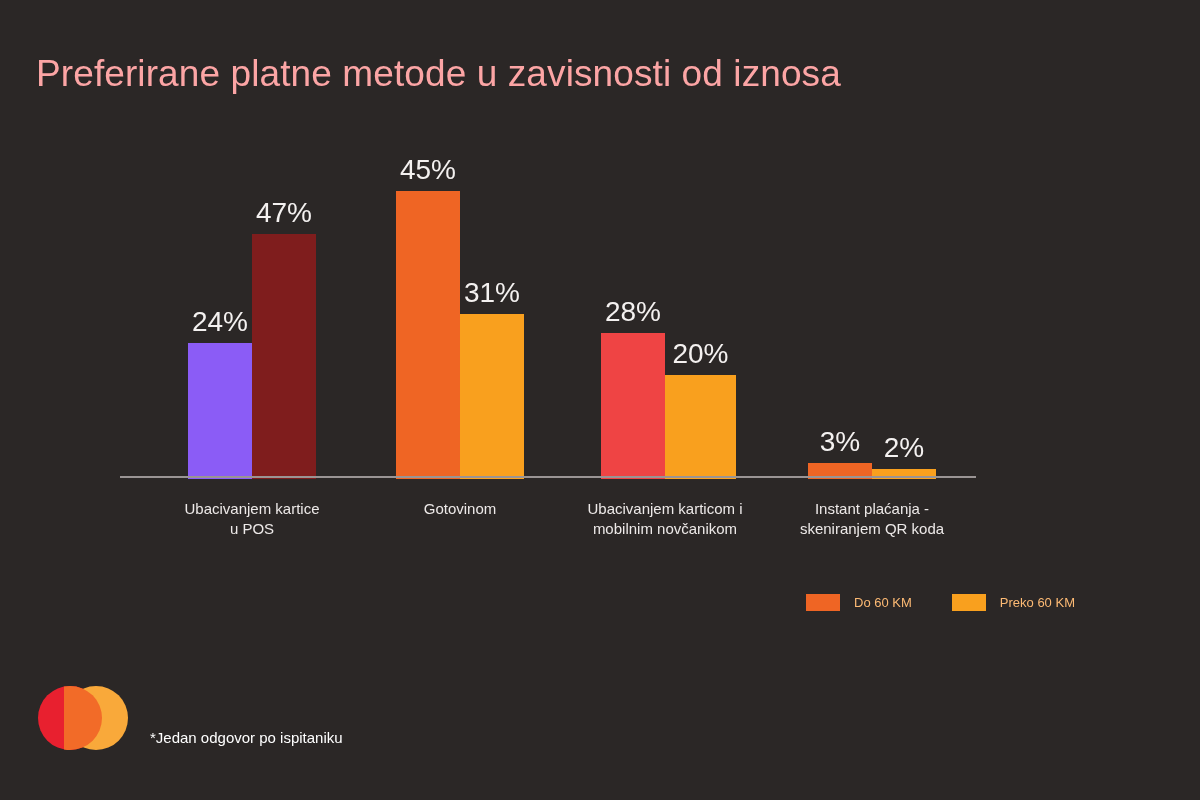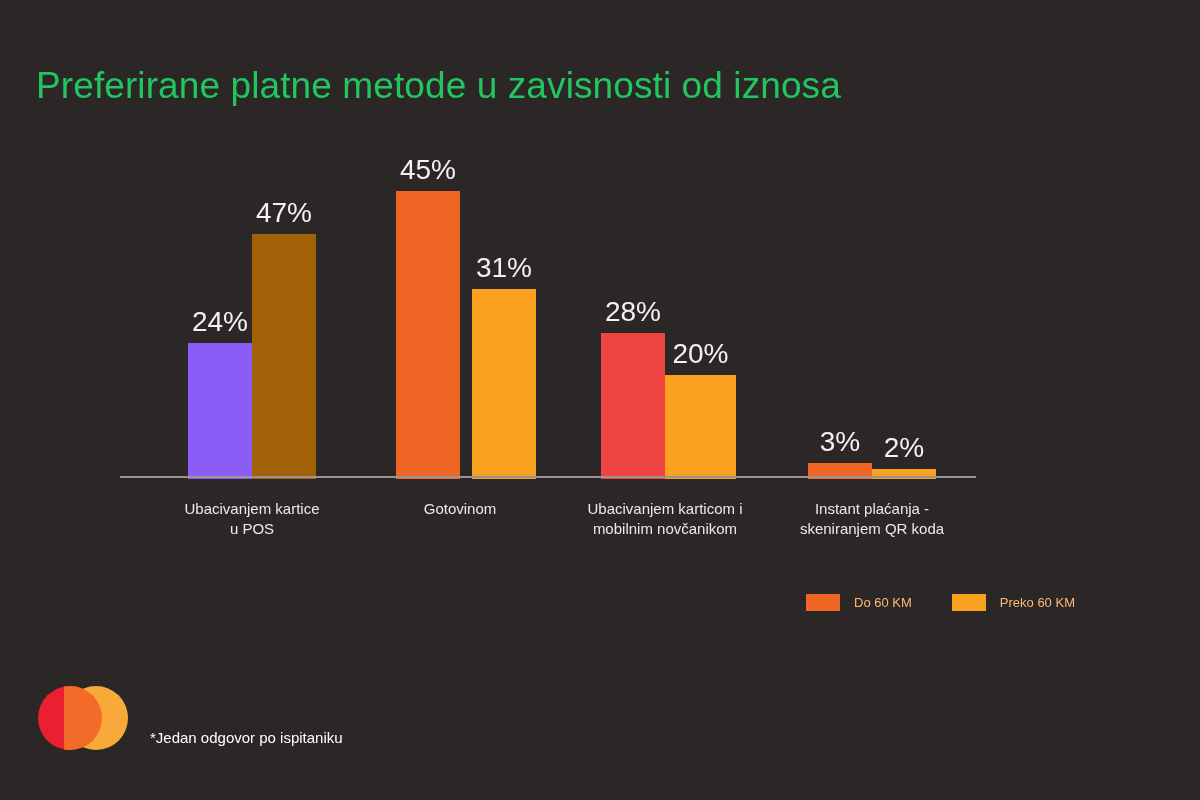--- a/index.html
+++ b/index.html
@@ -21,25 +21,25 @@
     position: absolute;
     inset: 0;
     width: 1200px;
     height: 800px;
   }
 
   
   .chart-title {
     position: absolute;
     left: 36px;
-    top: 64px;
+    top: 52px;
     font-size: 37px;
     font-weight: 300;
     letter-spacing: 0.1px;
-    color: #22c55e;
+    color: #fca5a5;
     white-space: nowrap;
     line-height: 44px;
   }
 
   
   .plot-area {
     position: absolute;
     left: 120px;
     top: 130px;
     width: 856px;
@@ -171,29 +171,29 @@
 <div id="stage">
 
   <div class="chart-title">Preferirane platne metode u zavisnosti od iznosa</div>
 
   <div class="plot-area">
 
   <div class="bar-group" style="left: 68px; width: 128px;">
         <div class="bar series-0" title="Do 60 KM: 24%" style="height: 136px; background: #8b5cf6; text-align: right;">
           <span class="bar-value">24%</span>
         </div>
-        <div class="bar series-1" title="Preko 60 KM: 47%" style="height: 244.821px; background: #a16207;">
+        <div class="bar series-1" title="Preko 60 KM: 47%" style="height: 244.821px; background: #7f1d1d;">
           <span class="bar-value">47%</span>
         </div>
       </div>
       <div class="bar-group" style="left: 276px; width: 128px;">
         <div class="bar series-0" title="Do 60 KM: 45%" style="height: 288px; background: rgb(239, 101, 36);">
           <span class="bar-value">45%</span>
         </div>
-        <div class="bar series-1" title="Preko 60 KM: 31%" style="height: 190px; background: rgb(249, 160, 30); margin-left: 12px;">
+        <div class="bar series-1" title="Preko 60 KM: 31%" style="height: 165px; background: rgb(249, 160, 30);">
           <span class="bar-value">31%</span>
         </div>
       </div>
       <div class="bar-group" style="left: 481px; width: 128px;">
         <div class="bar series-0" title="Do 60 KM: 28%" style="height: 145.851px; background: #ef4444;">
           <span class="bar-value">28%</span>
         </div>
         <div class="bar series-1" title="Preko 60 KM: 20%" style="height: 104.179px; background: rgb(249, 160, 30); padding-left: 7px;">
           <span class="bar-value">20%</span>
         </div>

